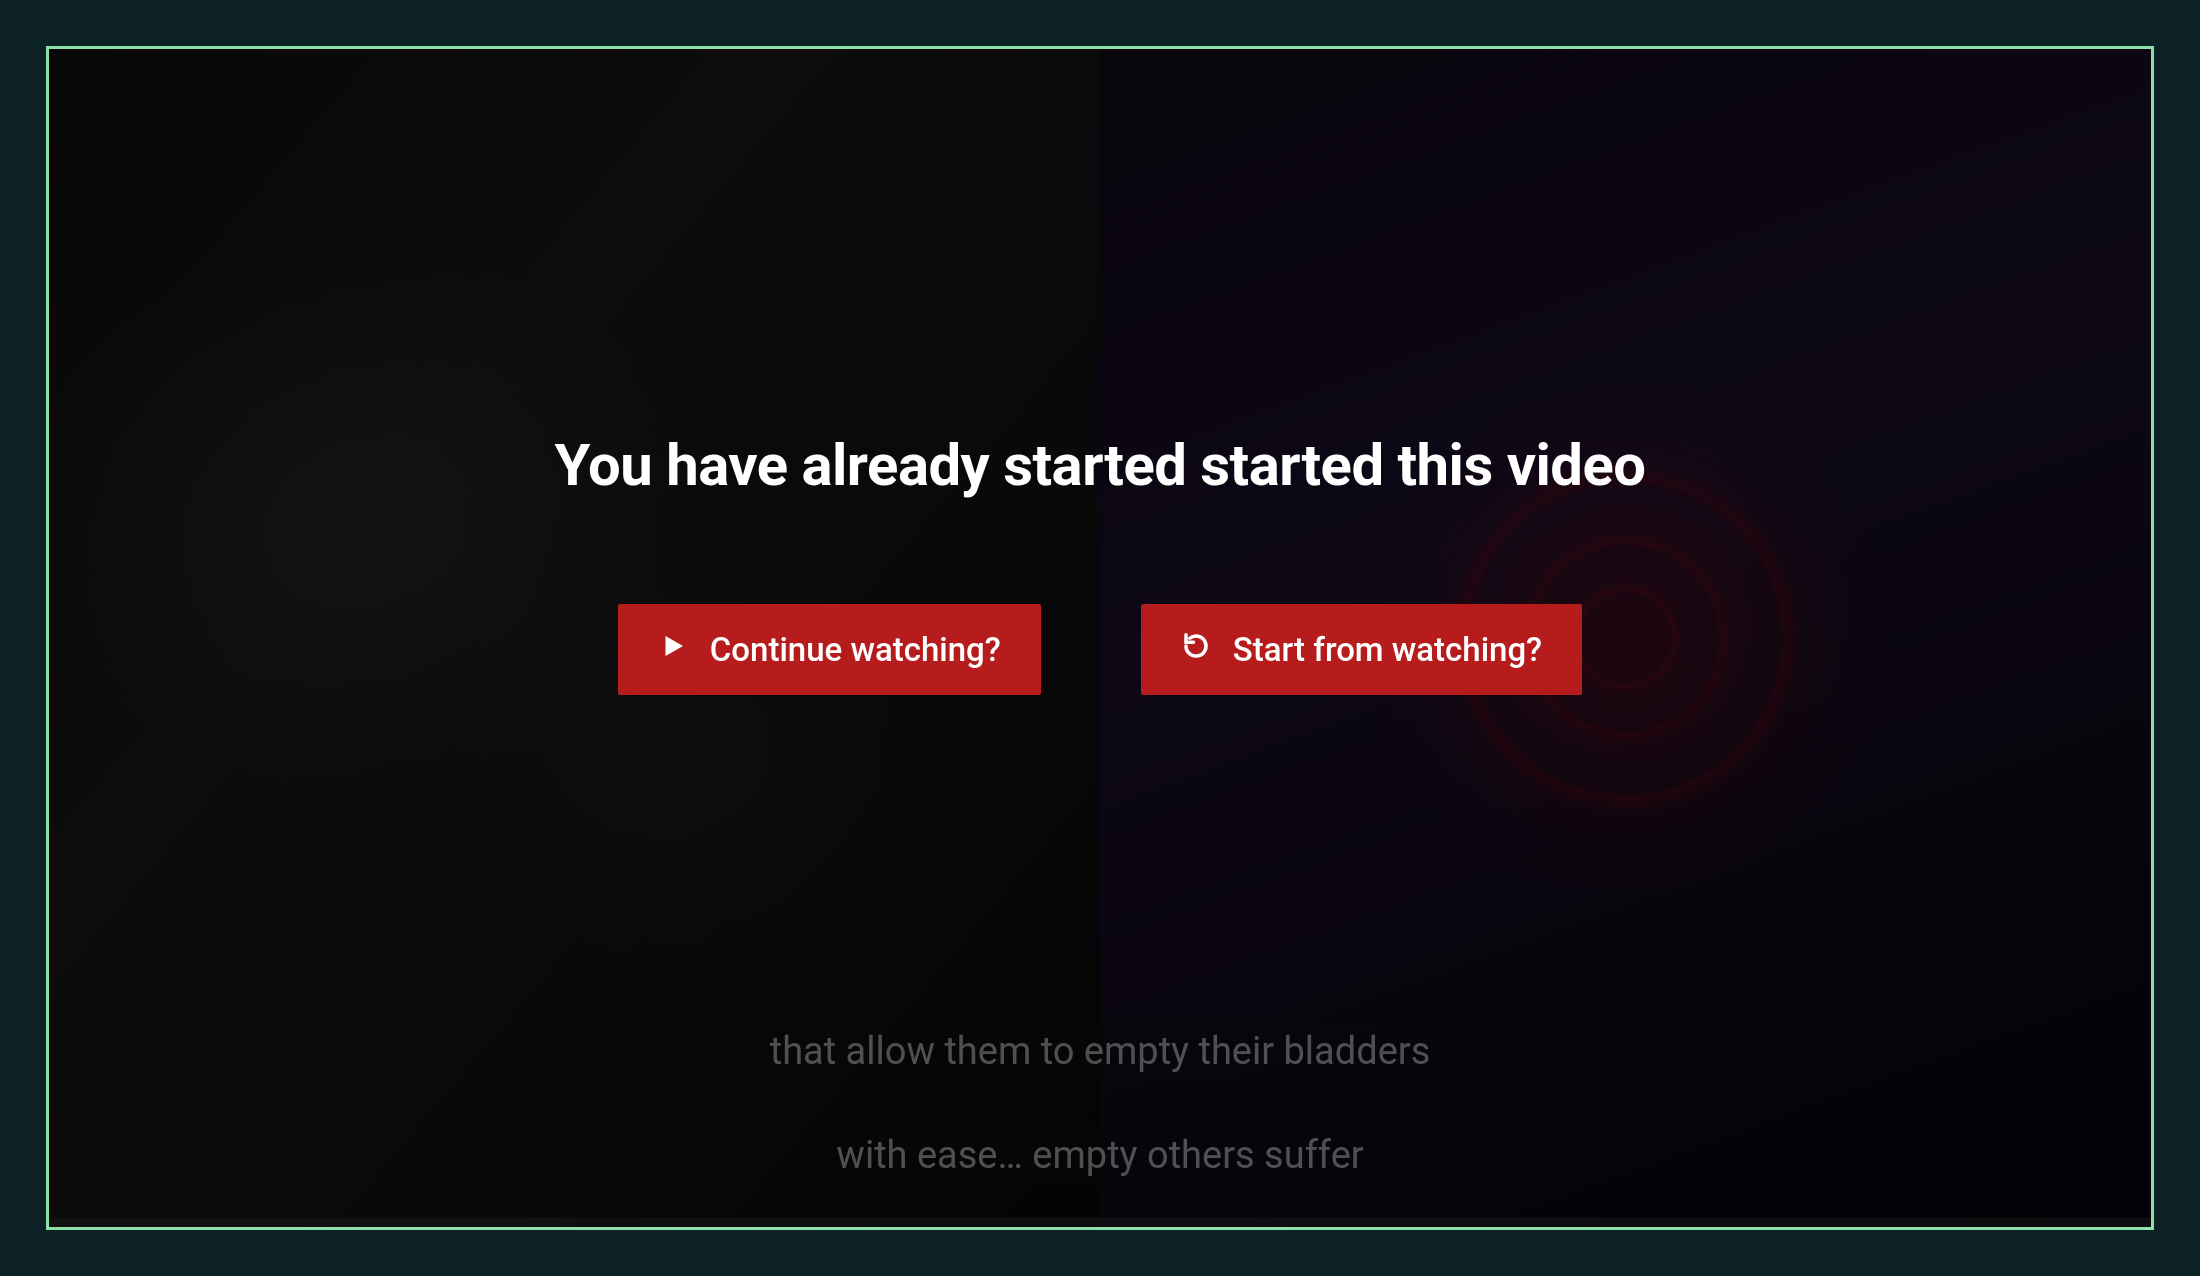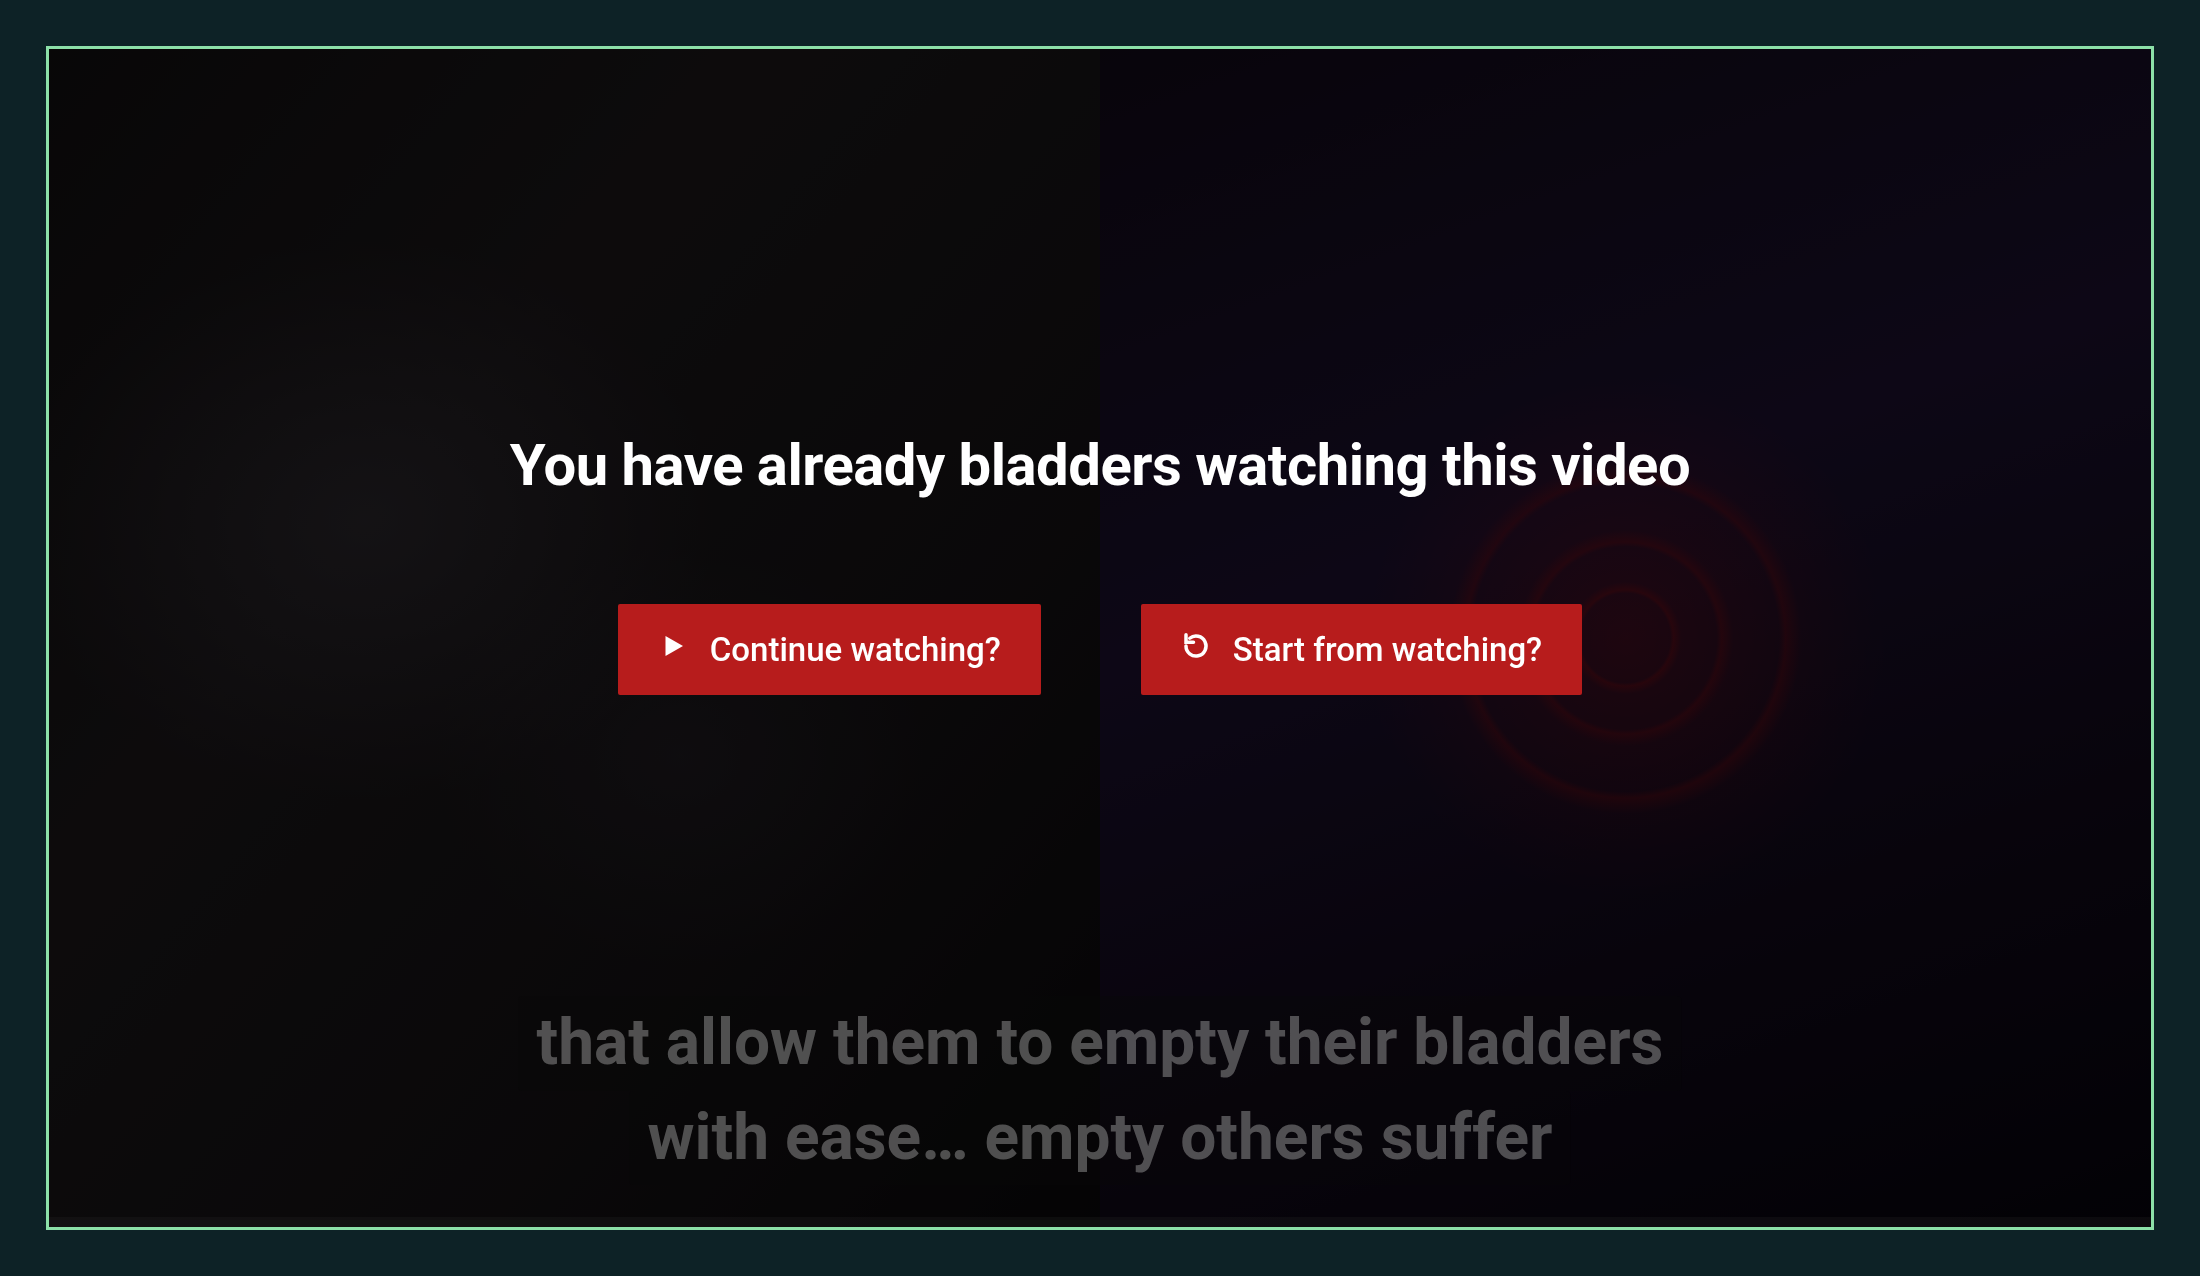--- a/index.html
+++ b/index.html
@@ -110,25 +110,26 @@
       left: 50%;
       transform: translateX(-50%);
       width: 70%;
       text-align: center;
     }
     
     .subtitle-line {
       display: inline-block;
       background: rgba(10,10,10,0.35);
       color: rgba(200,200,200,0.38);
-      font-size: 64px;
-      font-weight: 700;
+      font-size: 38px;
+      font-weight: 400;
       padding: 4px 18px;
       line-height: 1.35;
       border-radius: 4px;
+      margin-top: 44px;
     }
     
     .progress-track {
       position: absolute;
       bottom: 0;
       left: 0;
       right: 0;
       height: 10px;
       background: rgba(40,40,40,0.25);
     }
@@ -144,21 +145,21 @@
   </div>
 
   <div class="dark-overlay"></div>
 
   <div class="subtitle-area">
     <span class="subtitle-line">that allow them to empty their bladders</span><br>
     <span class="subtitle-line">with ease… empty others suffer</span>
   </div>
 
   <div class="dialog">
-    <h1 class="dialog-title">You have already bladders watching this video</h1>
+    <h1 class="dialog-title">You have already started started this video</h1>
 
     <div class="button-row">
 
       <button class="action-button">
         <span>
           <svg class="icon-svg" viewBox="0 0 24 24" fill="white">
             <path d="M6 4 L20 12 L6 20 Z"></path>
           </svg>
         </span>
         <span>Continue watching?</span>

